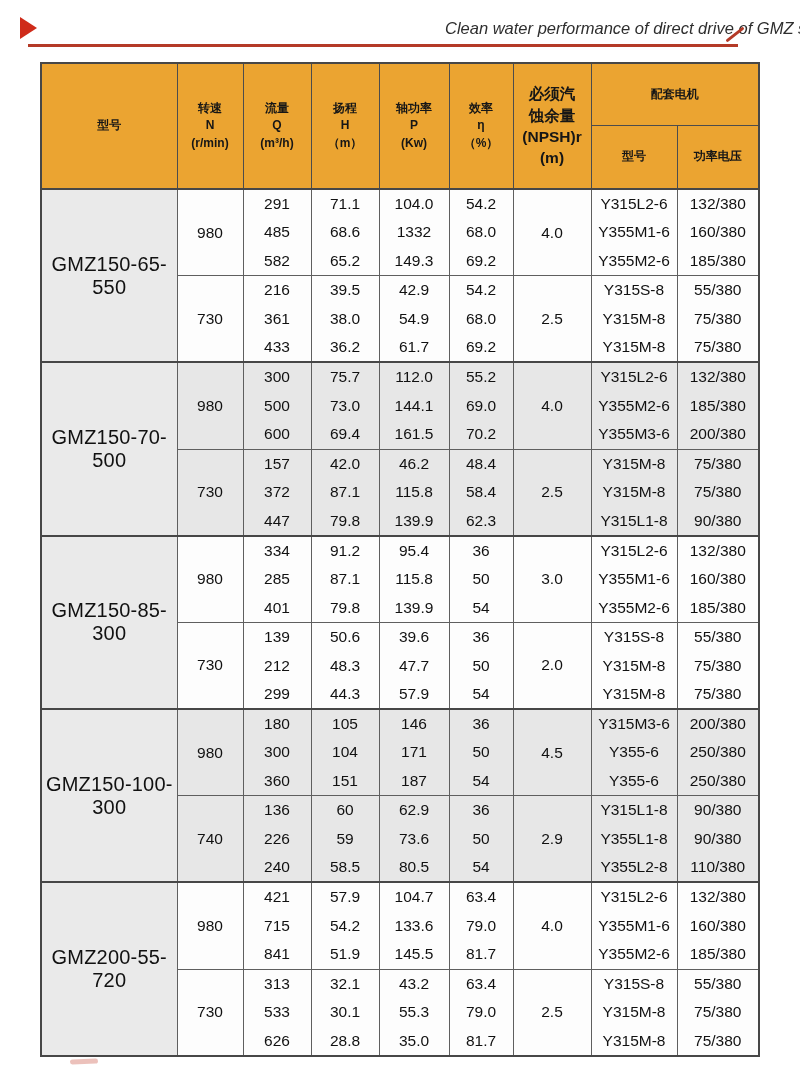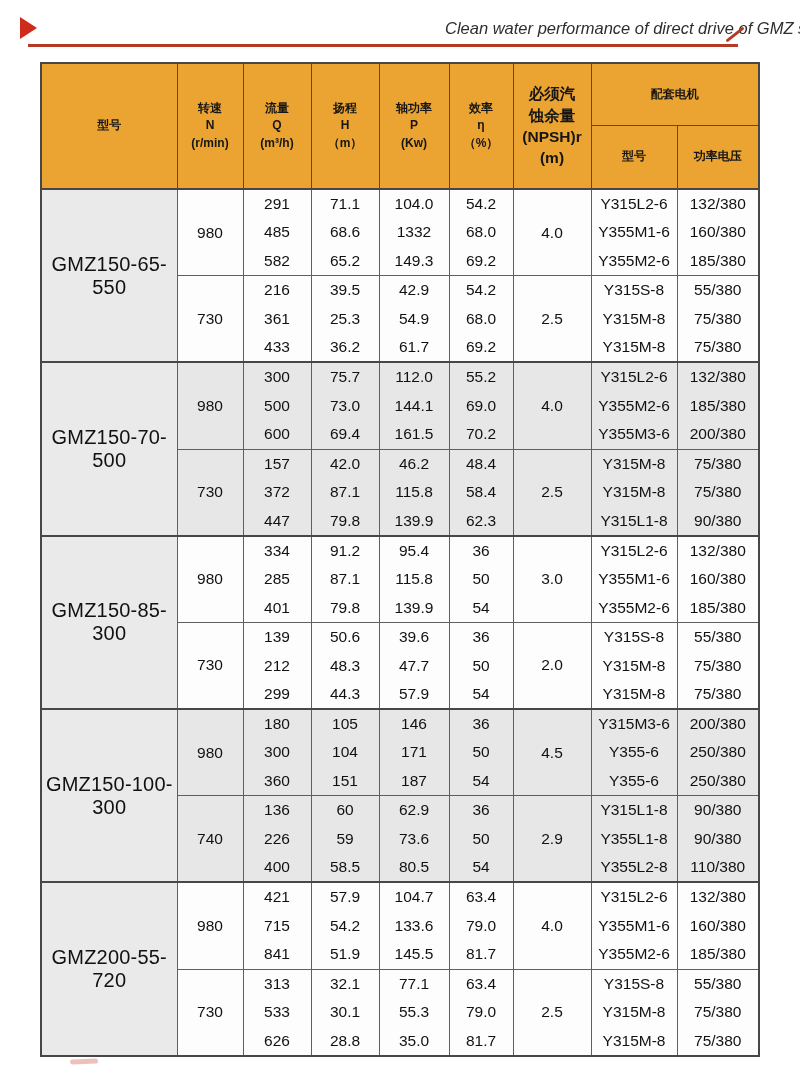--- a/index.html
+++ b/index.html
@@ -185,21 +185,21 @@
             <td>216</td>
             <td>39.5</td>
             <td>42.9</td>
             <td>54.2</td>
             <td rowspan="3">2.5</td>
             <td>Y315S-8</td>
             <td>55/380</td>
           </tr>
           <tr class="">
             <td>361</td>
-            <td>25.3</td>
+            <td>38.0</td>
             <td>54.9</td>
             <td>68.0</td>
             <td>Y315M-8</td>
             <td>75/380</td>
           </tr>
           <tr class="">
             <td>433</td>
             <td>36.2</td>
             <td>61.7</td>
             <td>69.2</td>
@@ -351,21 +351,21 @@
           </tr>
           <tr class="shaded">
             <td>226</td>
             <td>59</td>
             <td>73.6</td>
             <td>50</td>
             <td>Y355L1-8</td>
             <td>90/380</td>
           </tr>
           <tr class="shaded">
-            <td>400</td>
+            <td>240</td>
             <td>58.5</td>
             <td>80.5</td>
             <td>54</td>
             <td>Y355L2-8</td>
             <td>110/380</td>
           </tr>
           <tr class="block-start">
             <td rowspan="6" class="model-cell">GMZ200-55-720</td>
             <td rowspan="3">980</td>
             <td>421</td>
@@ -389,21 +389,21 @@
             <td>51.9</td>
             <td>145.5</td>
             <td>81.7</td>
             <td>Y355M2-6</td>
             <td>185/380</td>
           </tr>
           <tr class="sec-start">
             <td rowspan="3">730</td>
             <td>313</td>
             <td>32.1</td>
-            <td>77.1</td>
+            <td>43.2</td>
             <td>63.4</td>
             <td rowspan="3">2.5</td>
             <td>Y315S-8</td>
             <td>55/380</td>
           </tr>
           <tr class="">
             <td>533</td>
             <td>30.1</td>
             <td>55.3</td>
             <td>79.0</td>

